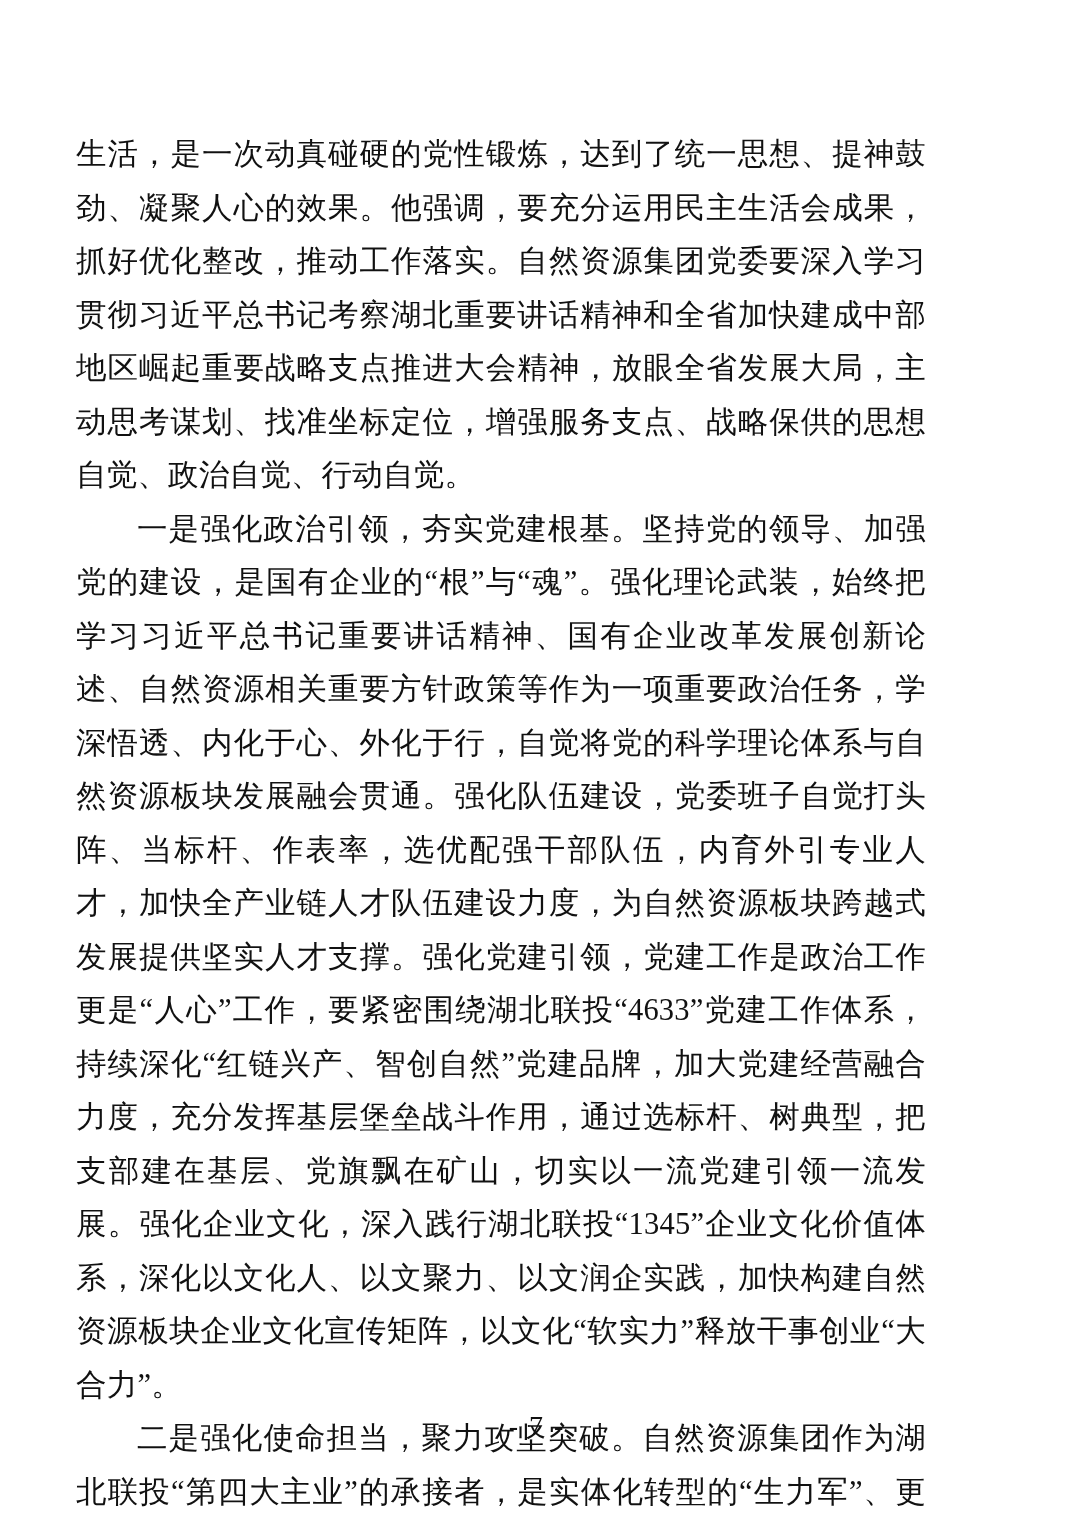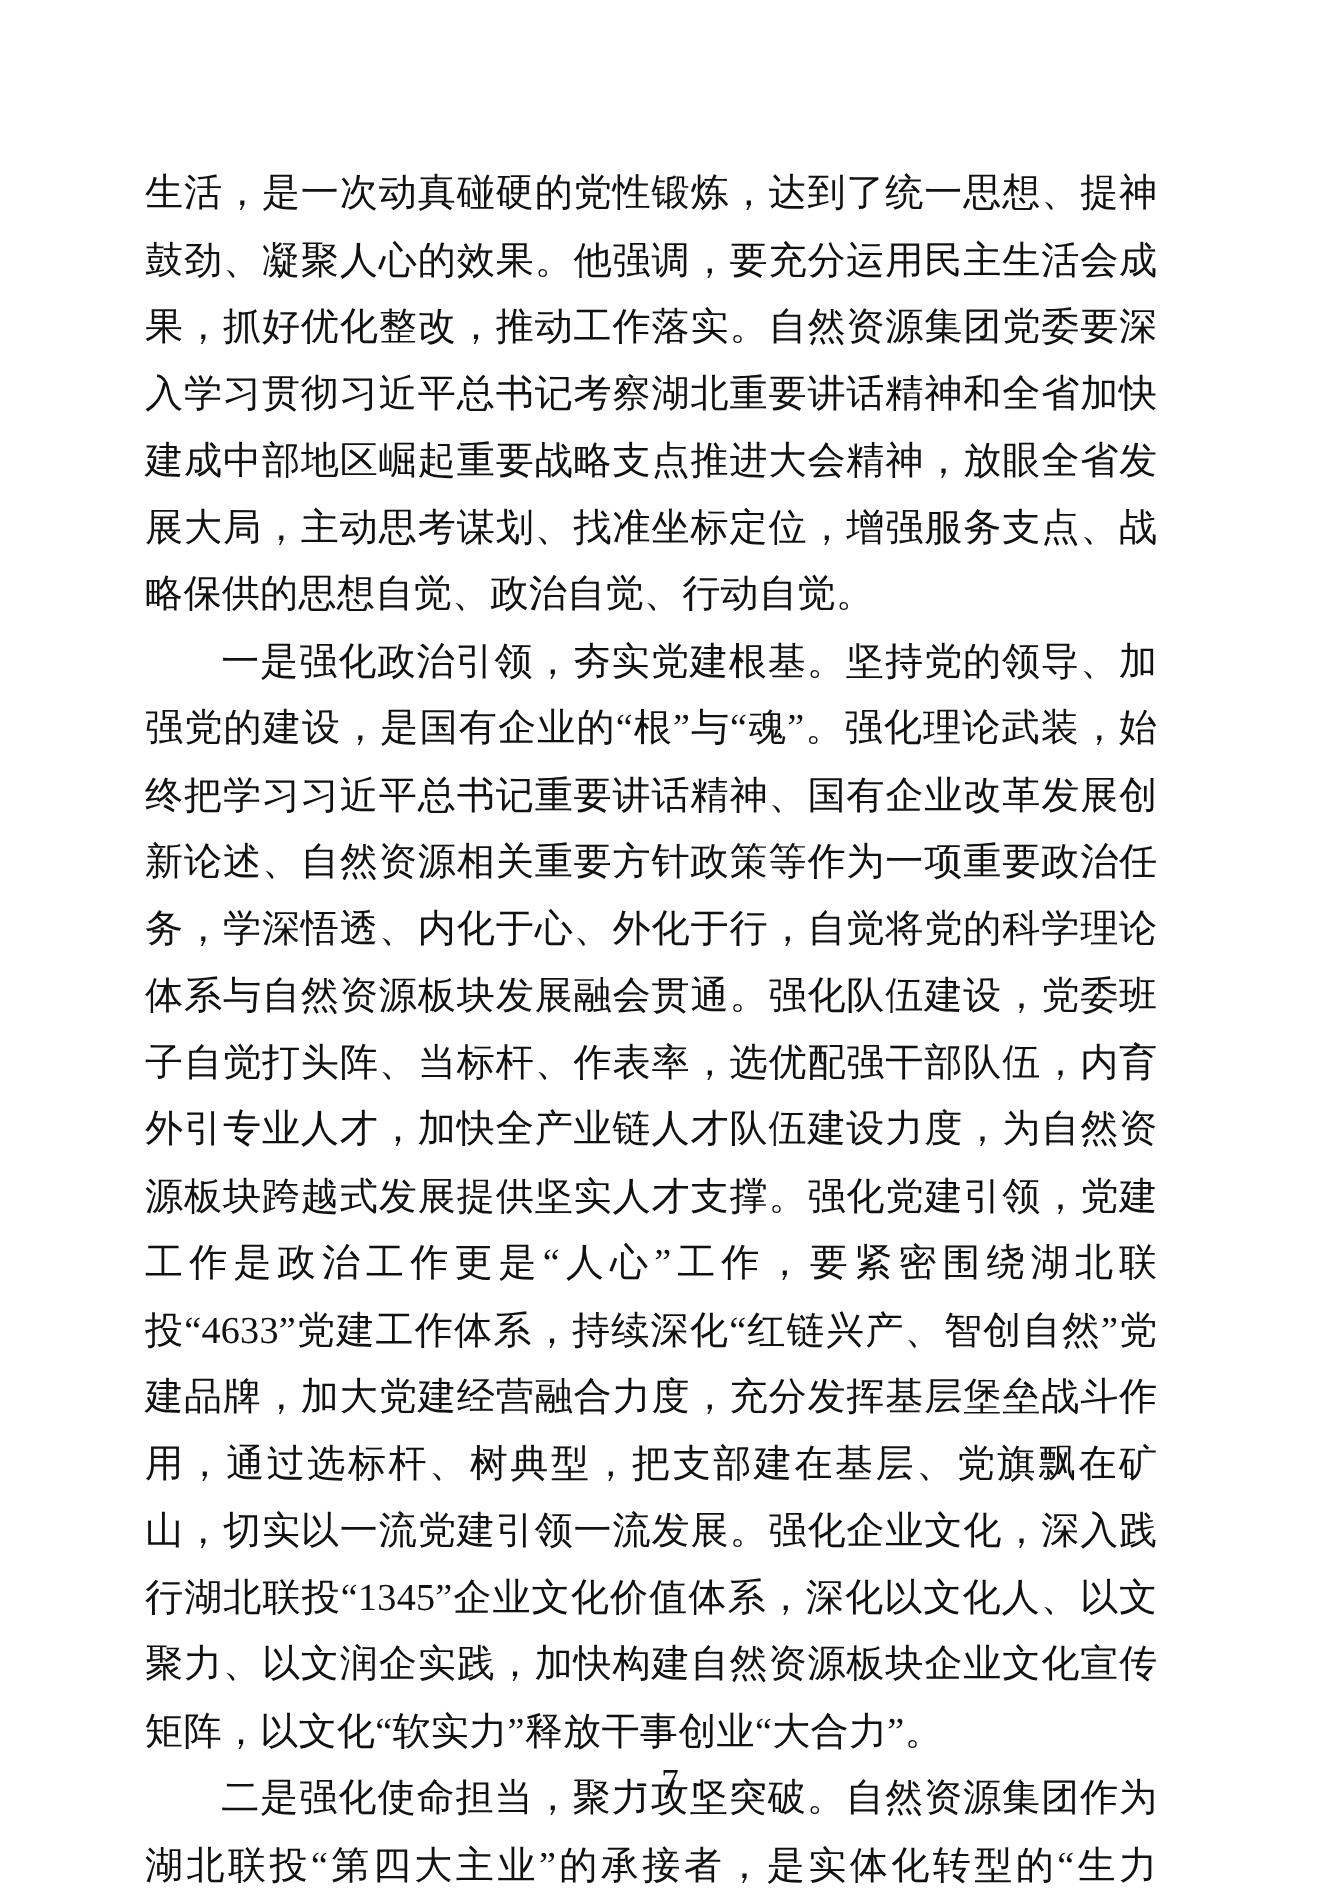--- a/index.html
+++ b/index.html
@@ -14,21 +14,21 @@
     font-family: "Liberation Serif", "DejaVu Serif", serif;
     color: #1a1a1a;
   }
   .page {
     position: absolute;
     left: 0;
     top: 0;
     width: 1074px;
     height: 1520px;
     box-sizing: border-box;
-    padding: 128px 148px 0 116px;
+    padding: 128px 148px 0 76px;
   }
   .body-text {
     font-size: 30.5px;
     line-height: 53.5px;
     text-align: justify;
     text-justify: inter-ideograph;
     letter-spacing: 0.2px;
     color: #111111;
   }
   .para {

